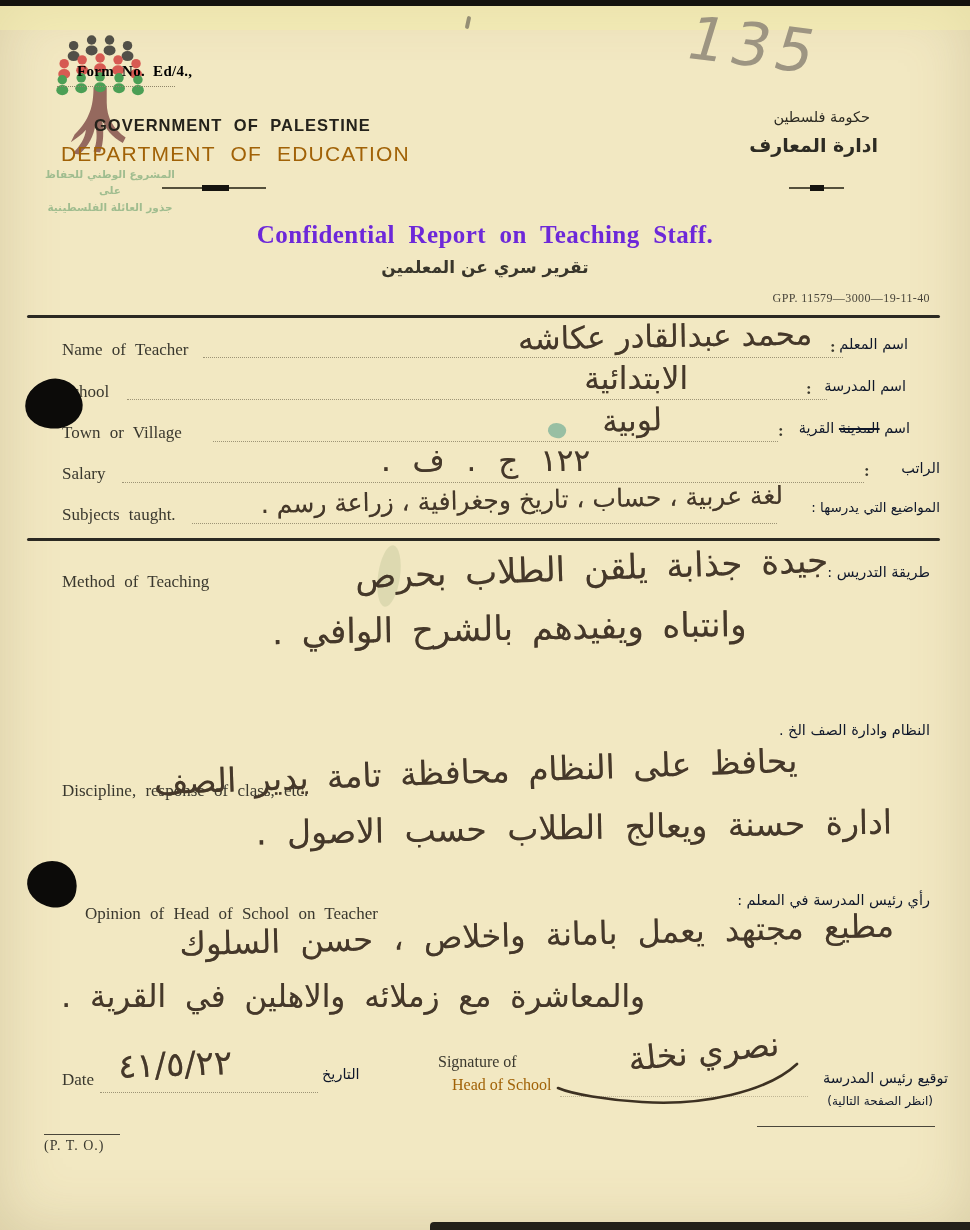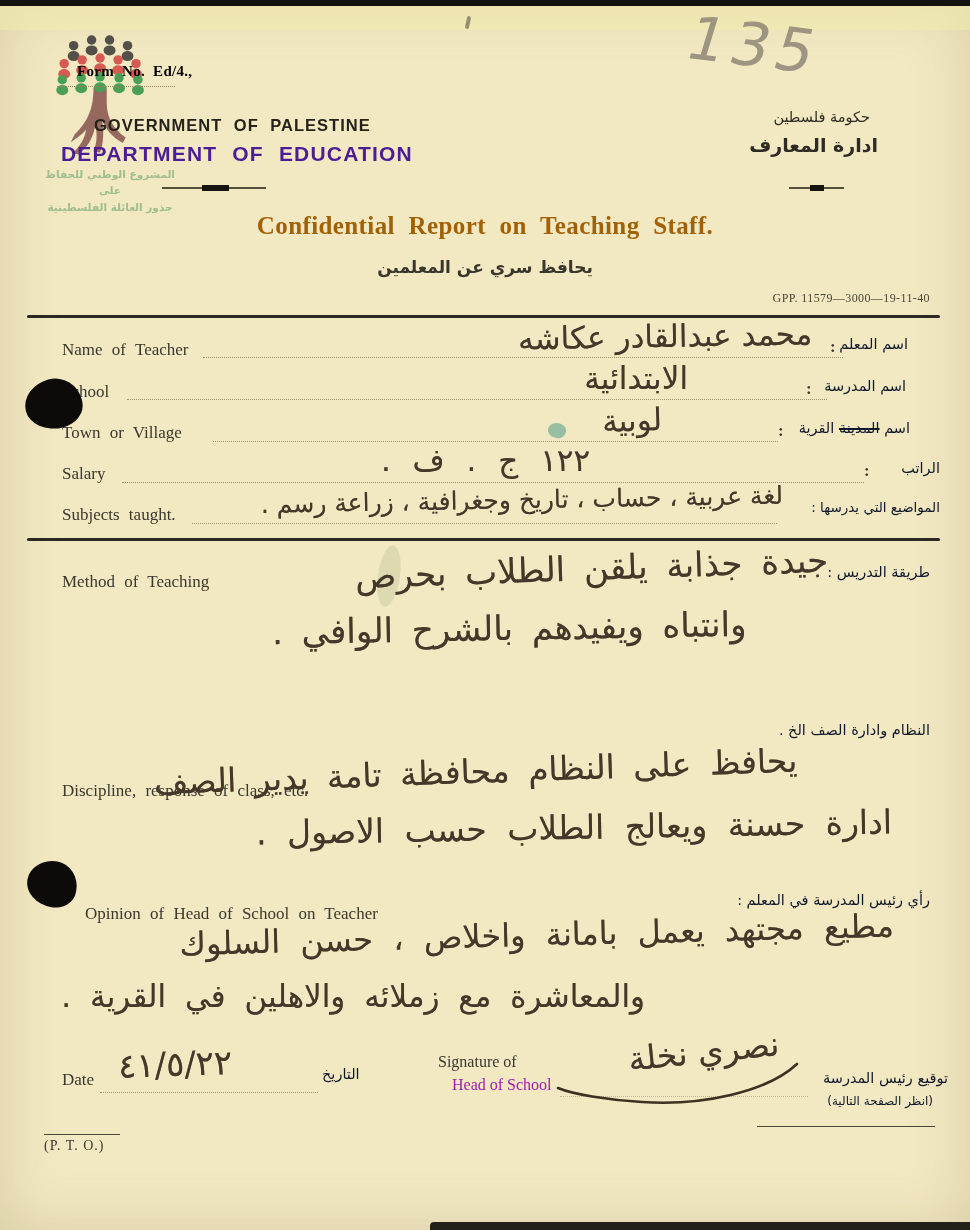--- a/index.html
+++ b/index.html
@@ -16,30 +16,30 @@
   .edge-bottom{bottom:0;left:430px;right:0;height:8px;background:#232019;border-radius:4px 0 0 0;}
   
   .logo{left:50px;top:32px;width:104px;height:138px;opacity:.93;}
   .wm-text{left:34px;top:166px;width:152px;text-align:center;
     font-family:"DejaVu Sans",sans-serif;font-size:10.5px;line-height:1.55;
     color:#9cbb8d;direction:rtl;font-weight:bold;opacity:.95;}
   
   .form-no{left:57px;top:63px;font-weight:bold;font-size:15px;color:#000000;letter-spacing:.3px;word-spacing:4px;margin-left:20px;}
   .form-no-line{left:57px;top:86px;width:118px;border-bottom:1.5px dotted #8f8669;}
   .gov-en{left:94px;top:116px;font-family:"Liberation Sans",sans-serif;font-weight:bold;font-size:16.5px;letter-spacing:1px;word-spacing:6px;color:#24221b;}
-  .dept-en{left:61px;top:142px;font-family:"Liberation Sans",sans-serif;font-weight:bold;font-size:21px;letter-spacing:1.2px;word-spacing:8px;color:#4c1d95;}
+  .dept-en{left:61px;top:142px;font-family:"Liberation Sans",sans-serif;font-weight:normal;font-size:21px;letter-spacing:1.2px;word-spacing:8px;color:#a16207;}
   .gov-ar{right:100px;top:109px;font-family:"DejaVu Sans",sans-serif;font-size:14.5px;color:#2d2b23;direction:rtl;}
   .dept-ar{right:92px;top:134px;font-family:"DejaVu Sans",sans-serif;font-size:19px;font-weight:bold;color:#2d2b23;direction:rtl;}
   .divider{height:2px;background:#55503c;}
   .divider::after{content:"";position:absolute;left:38%;top:-2px;width:26%;height:6px;background:#16140f;}
   .divider-l{left:162px;top:187px;width:104px;}
   .divider-r{left:789px;top:187px;width:55px;}
   .pencil-num{left:688px;top:10px;font-family:"DejaVu Sans",sans-serif;font-size:60px;color:#8f8778;transform:rotate(7deg) skewX(-10deg);opacity:.85;letter-spacing:6px;}
   
-  .title-en{left:135px;top:212px;width:700px;text-align:center;font-weight:bold;font-size:25px;word-spacing:7px;letter-spacing:.4px;color:#a16207;}
+  .title-en{left:135px;top:221px;width:700px;text-align:center;font-weight:bold;font-size:25px;word-spacing:7px;letter-spacing:.4px;color:#6d28d9;}
   .title-ar{left:285px;top:257px;width:400px;text-align:center;font-family:"DejaVu Sans",sans-serif;font-weight:bold;font-size:17px;color:#39362b;direction:rtl;}
   .print-ref{right:40px;top:291px;font-size:12px;letter-spacing:.4px;color:#49453a;}
   .rule{left:27px;width:913px;height:3px;background:#2b2922;border-radius:2px;}
   .rule-top{top:315px;}
   .rule-mid{top:538px;}
   
   .lbl-en{font-size:17px;word-spacing:5px;color:#3a382e;}
   .lbl-ar{font-family:"DejaVu Sans",sans-serif;font-size:14.5px;color:#0f172a;direction:rtl;white-space:nowrap;}
   .leader{border-bottom:1.6px dotted #8f8669;height:0;opacity:.85;}
   .colon{font-size:17px;font-weight:bold;color:#3a382e;}
@@ -77,21 +77,21 @@
   .blob2{left:27px;top:861px;width:50px;height:46px;transform:rotate(10deg);}
   .fleck-teal{left:548px;top:423px;width:18px;height:15px;background:#4e9c8a;opacity:.55;border-radius:60% 45% 55% 50%;transform:rotate(20deg);}
   .smudge-green{left:378px;top:545px;width:22px;height:62px;background:#8aa06a;opacity:.2;border-radius:50%;transform:rotate(8deg);}
   .speck{left:466px;top:16px;width:4px;height:13px;background:#6e685a;opacity:.7;border-radius:2px;transform:rotate(12deg);}
   
   .dt-lbl{left:62px;top:1070px;font-size:17px;color:#3a382e;}
   .dt-line{left:100px;top:1092px;width:218px;}
   .dt-val{left:118px;top:1044px;font-size:34px;letter-spacing:3px;transform:rotate(-2deg);direction:ltr;}
   .dt-lblar{left:322px;top:1066px;}
   .sig-lbl1{left:438px;top:1053px;font-size:16px;color:#3a382e;}
-  .sig-lbl2{left:452px;top:1076px;font-size:16px;color:#a21caf;}
+  .sig-lbl2{left:452px;top:1076px;font-size:16px;color:#a16207;}
   .sig-line{left:560px;top:1096px;width:248px;opacity:.5;}
   .sig-val{left:628px;top:1032px;font-size:33px;transform:rotate(-6deg);}
   .sig-flourish{left:552px;top:1058px;width:255px;height:50px;}
   .sig-lblar{right:22px;top:1070px;}
   .pto-line{left:44px;top:1134px;width:76px;border-top:1.5px solid #4a463a;}
   .pto{left:44px;top:1138px;font-size:14px;letter-spacing:1px;color:#3a382e;}
   .next-line{left:757px;top:1126px;width:178px;border-top:1.5px solid #4a463a;}
   .next-ar{right:37px;top:1094px;font-size:12px;}
 </style>
 </head>
@@ -178,21 +178,21 @@
   <div class="abs form-no-line"></div>
   <div class="abs gov-en">GOVERNMENT OF PALESTINE</div>
   <div class="abs dept-en">DEPARTMENT OF EDUCATION</div>
   <div class="abs gov-ar">حكومة فلسطين</div>
   <div class="abs dept-ar">ادارة المعارف</div>
   <div class="abs divider divider-l"></div>
   <div class="abs divider divider-r"></div>
   <div class="abs pencil-num">135</div>
 
   <div class="abs title-en">Confidential Report on Teaching Staff.</div>
-  <div class="abs title-ar">يحافظ سري عن المعلمين</div>
+  <div class="abs title-ar">تقرير سري عن المعلمين</div>
   <div class="abs print-ref">GPP. 11579—3000—19-11-40</div>
   <div class="abs rule rule-top"></div>
 
   <div class="abs lbl-en f1-lbl">Name of Teacher</div>
   <div class="abs leader f1-line"></div>
   <div class="abs hw f1-val">محمد عبدالقادر عكاشه</div>
   <div class="abs colon f1-colon">:</div>
   <div class="abs lbl-ar f1-lblar">اسم المعلم</div>
 
   <div class="abs lbl-en f2-lbl">School</div>

